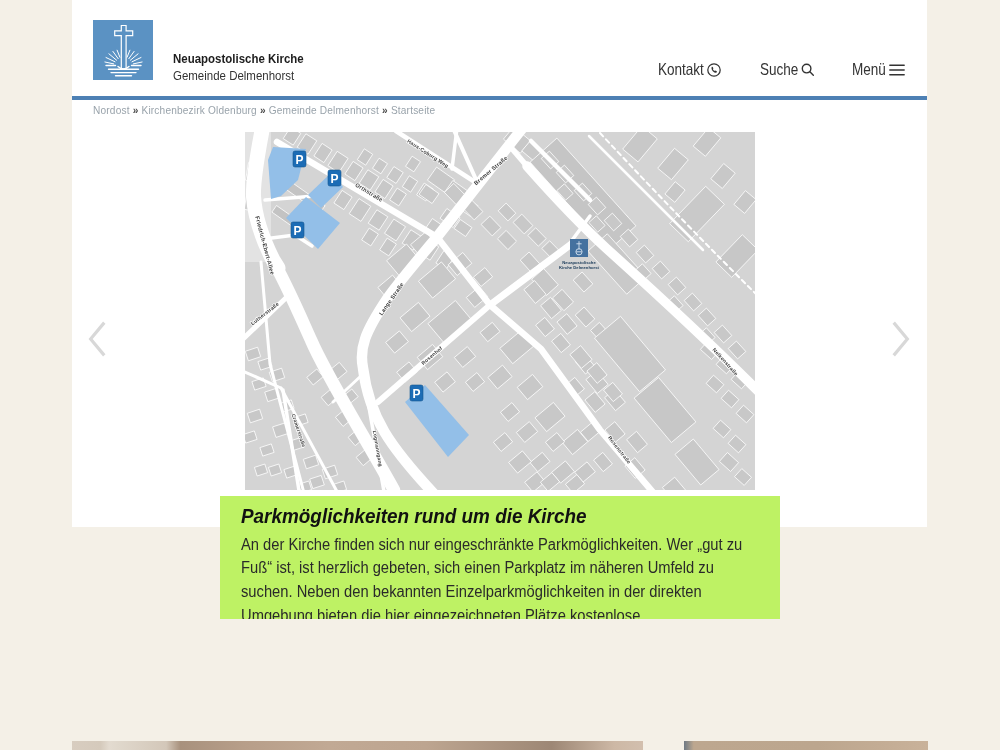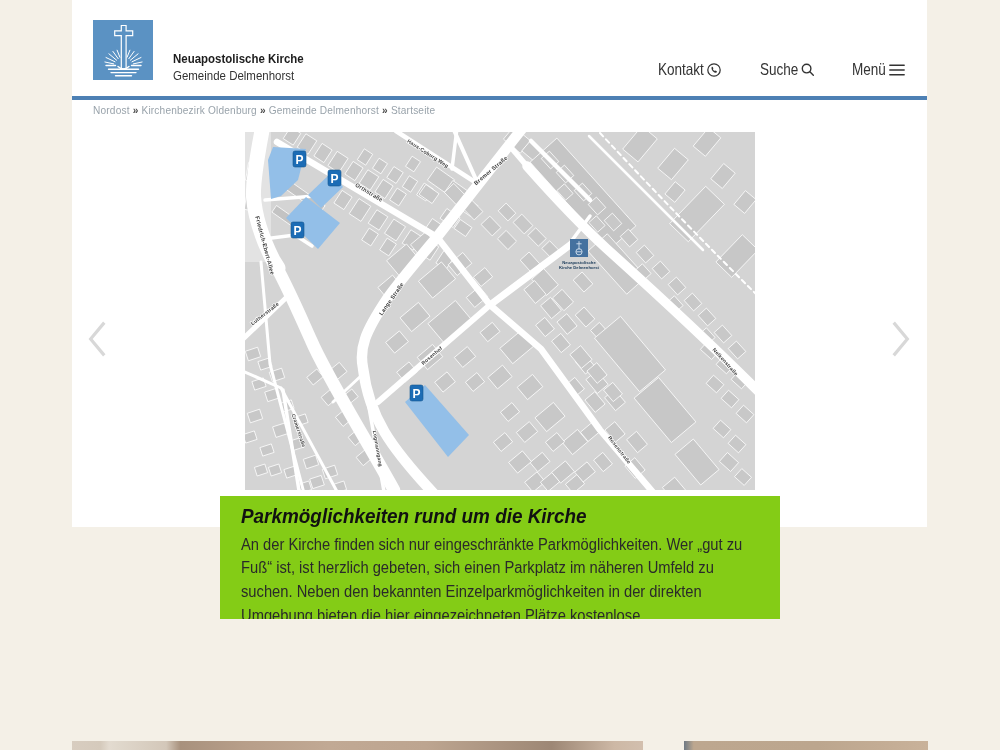--- a/index.html
+++ b/index.html
@@ -8,21 +8,21 @@
 .abs { position:absolute; }
 #whitecol { left:72px; top:0; width:855px; height:527px; background:#fff; }
 #bluebar { left:72px; top:96px; width:855px; height:4px; background:#4d80b4; }
 #crumbs { left:93px; top:104px; font-size:11.5px; color:#99a3ab; letter-spacing:0.2px; transform:scaleX(0.88); transform-origin:left top; white-space:nowrap; }
 #crumbs b { color:#4a4a4a; font-weight:bold; }
 #title1 { left:173px; top:51px; font-size:13.5px; font-weight:bold; color:#1d1d1d; transform:scaleX(0.85); transform-origin:left top; }
 #title2 { left:173px; top:68px; font-size:13.5px; color:#333; transform:scaleX(0.85); transform-origin:left top; }
 .nav { top:60px; font-size:16.5px; color:#333; transform:scaleX(0.82); transform-origin:left top; white-space:nowrap; }
 .nico { top:62.5px; }
 .nico svg { display:block; }
-#caption { left:220px; top:496px; width:560px; height:123px; background:#84cc16; overflow:hidden; }
+#caption { left:220px; top:496px; width:560px; height:123px; background:#bef264; overflow:hidden; }
 #caption h2 { margin:7.5px 0 2px 21px; font-size:21px; font-style:italic; font-weight:bold; color:#111; transform:scaleX(0.9); transform-origin:left top; white-space:nowrap; }
 #caption p { margin:5px 0 0 21px; font-size:16px; line-height:23.7px; color:#2a2a2a; transform:scaleX(0.92); transform-origin:left top; white-space:nowrap; }
 .arrow { top:319px; width:20px; height:40px; }
 .photo { top:741px; height:9px; }
 </style></head>
 <body>
 <div id="stage">
 <div class="abs" id="whitecol"></div>
 <div class="abs" style="left:93px; top:20px;">
       <svg width="60" height="60" viewBox="0 0 60 60" style="display:block">

